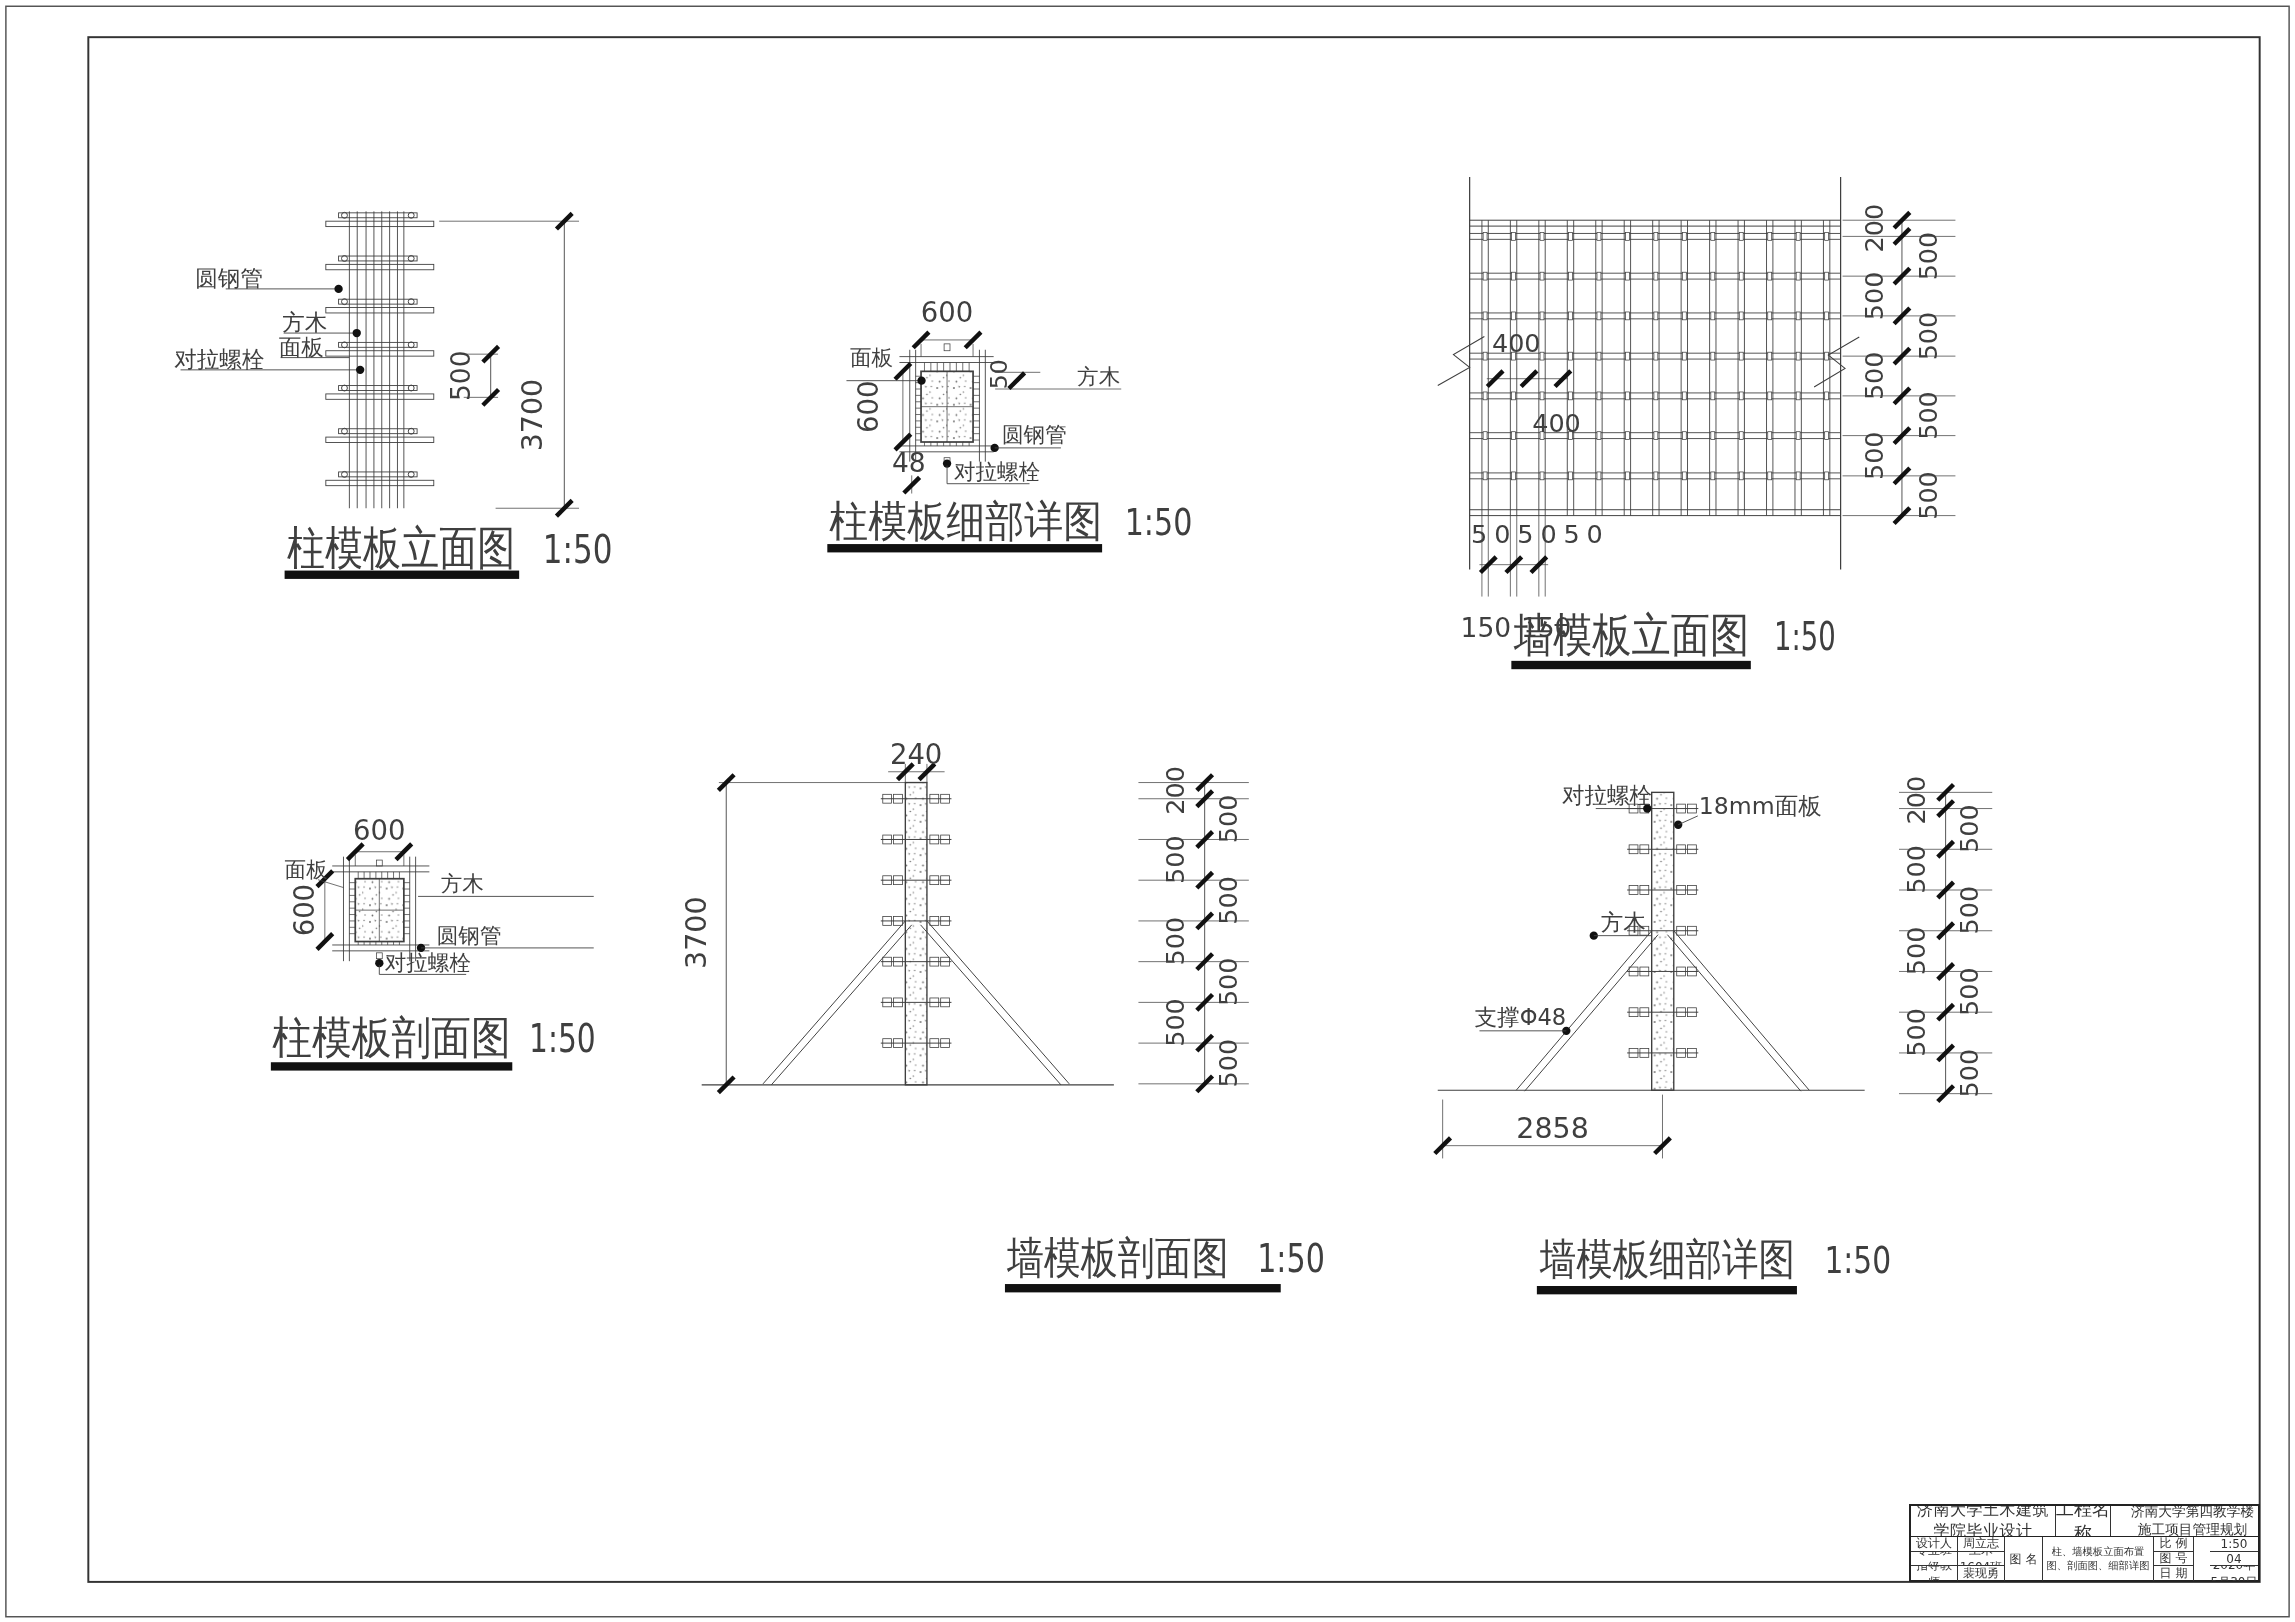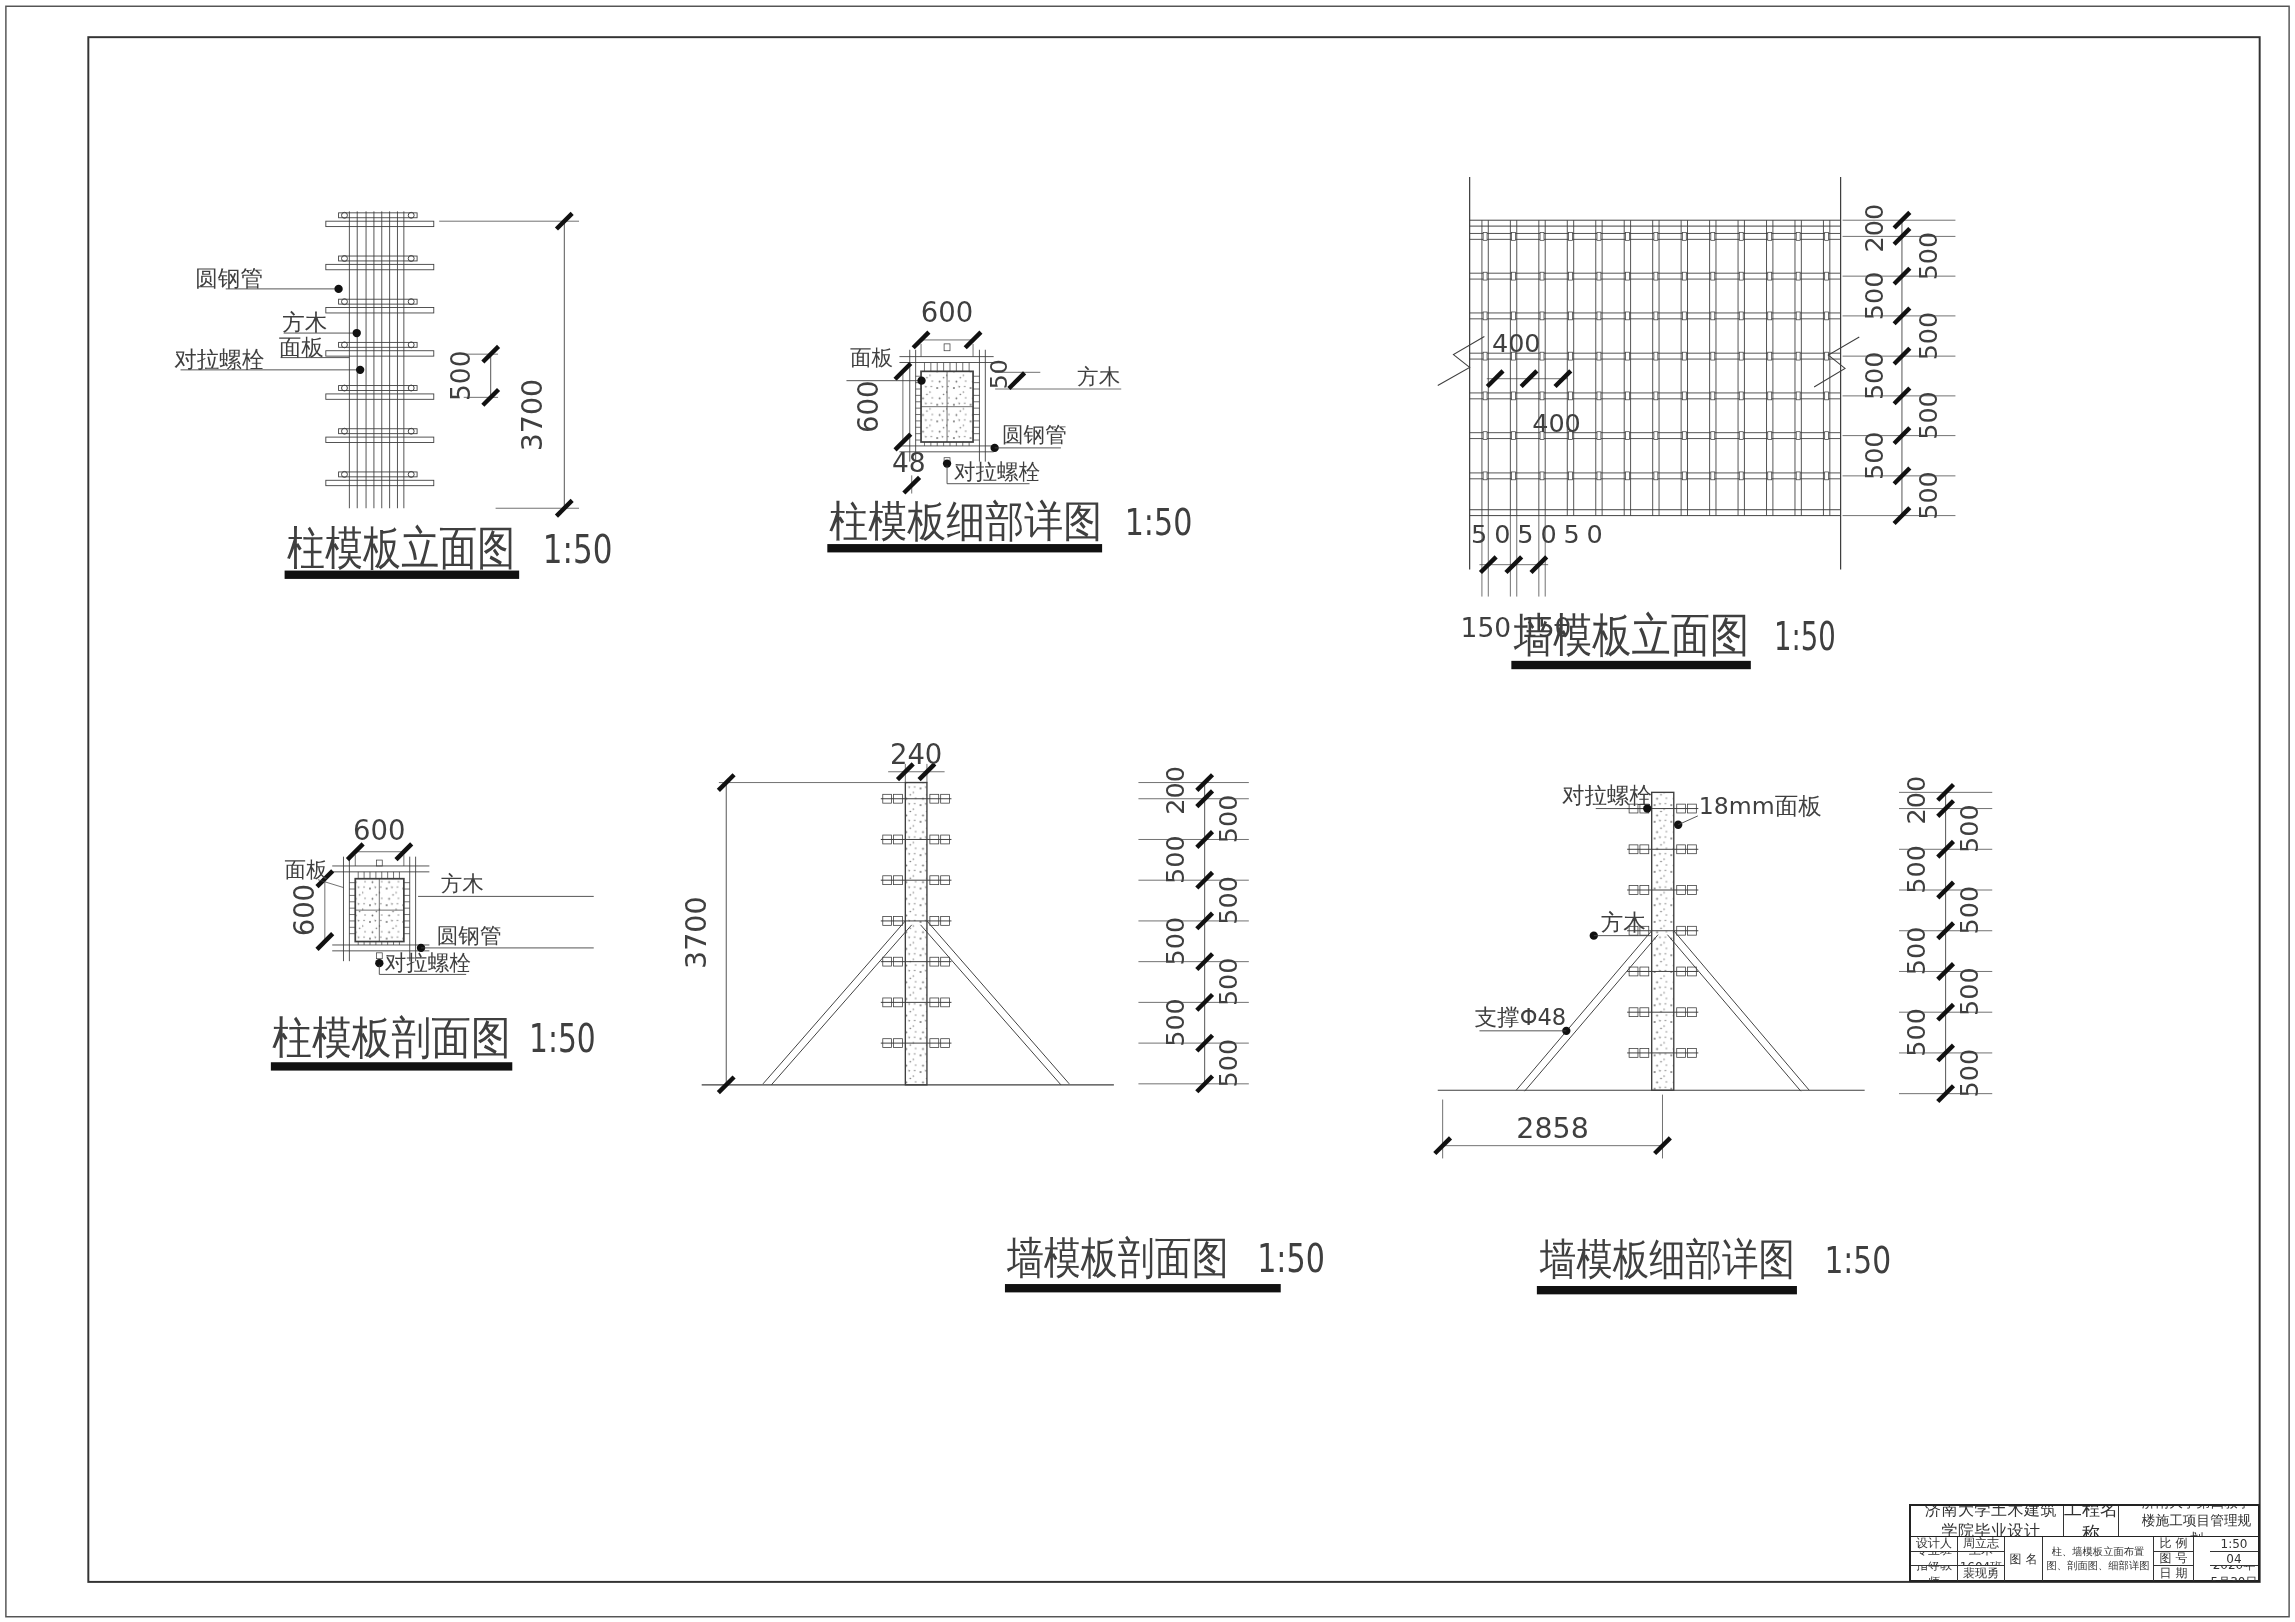--- a/index.html
+++ b/index.html
@@ -2,21 +2,21 @@
 <html style="font-size:7.9px"><head>
 <meta charset="utf-8">
 <style>
   html,body{margin:0;padding:0;background:#e8e8e8;}
   .sheet{position:relative;width:2295px;height:1623px;background:#ffffff;
          font-family:"DejaVu Sans","Liberation Sans",sans-serif;overflow:hidden;}
   svg{position:absolute;left:0;top:0;}
   svg text{fill:#3f3f3f;}
   .tblock{position:absolute;left:1909px;top:1504px;width:351px;height:78px;
           border:2px solid #222;box-sizing:border-box;background:#fff;color:#333;}
-  .tb-r1{display:grid;grid-template-columns:145px 55px 1fr;height:30px;border-bottom:1.5px solid #222;padding-left:8px;}
+  .tb-r1{display:grid;grid-template-columns:145px 55px 1fr;height:30px;border-bottom:1.5px solid #222;}
   .tb-r2{display:grid;grid-template-columns:47px 47px 38px 111px 40px 1fr;grid-template-rows:repeat(3,1fr);height:44px;}
   .c{display:flex;align-items:center;justify-content:center;text-align:center;
      border-right:1px solid #333;border-bottom:1px solid #333;box-sizing:border-box;overflow:hidden;}
   .tb-r1 .c{border-bottom:none;}
   .c.last{border-right:none;margin-left:16px;}
   .nb{border-bottom:none;}
   .univ{font-size:16px;letter-spacing:0.5px;}
   .plab{font-size:18px;}
   .proj{font-size:13.7px;}
   .sm{font-size:12px;}

